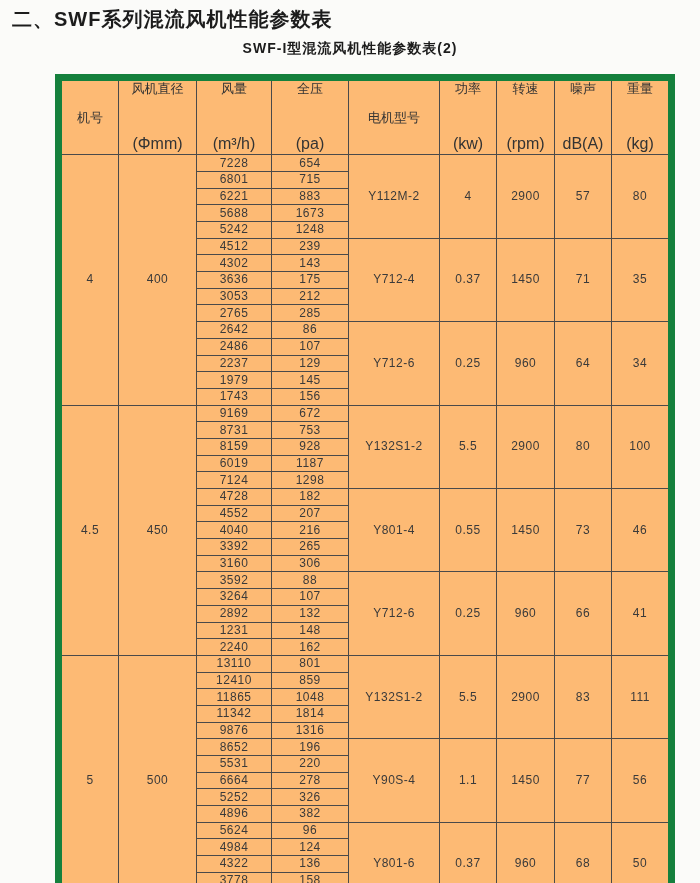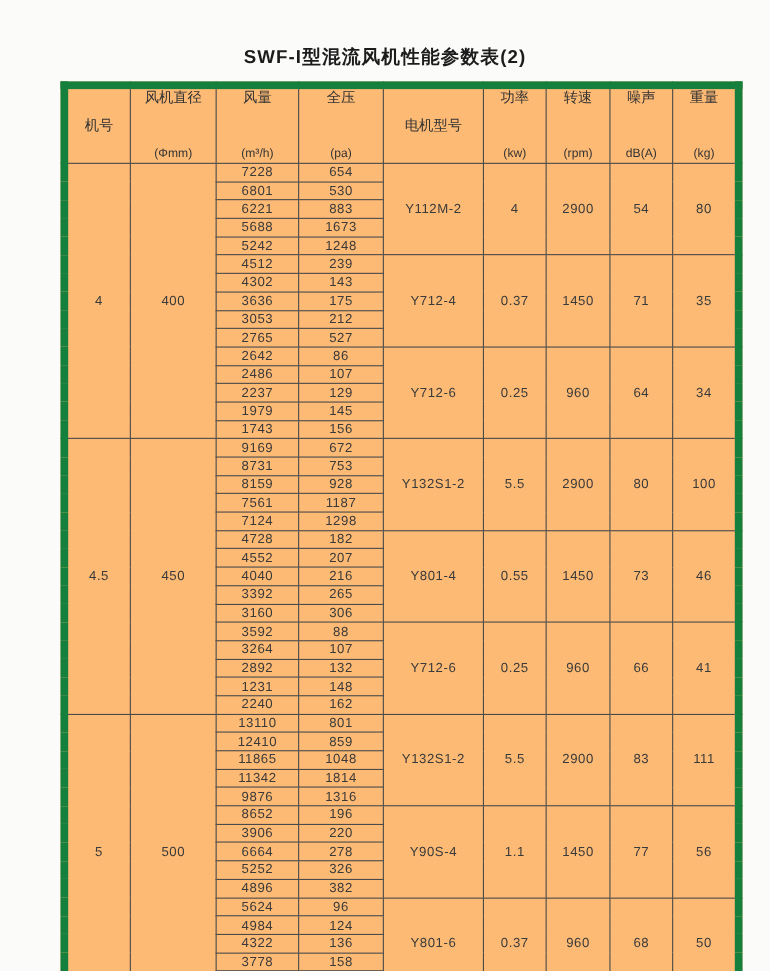--- a/index.html
+++ b/index.html
@@ -28,21 +28,21 @@
     color: #1c1c1c;
     letter-spacing: 1px;
     margin: 0;
   }
   .sub-title {
     position: absolute;
     top: 40px;
     left: 0;
     width: 700px;
     text-align: center;
-    font-size: 17px;
+    font-size: 14px;
     font-weight: bold;
     color: #1c1c1c;
     letter-spacing: 1px;
     margin: 0;
   }
   table.fan-table {
     position: absolute;
     top: 74px;
     left: 55px;
     width: 613px;
@@ -62,33 +62,34 @@
   }
   table.fan-table thead th {
     height: 40px;
     font-weight: normal;
     color: #333;
   }
   table.fan-table thead .h1 {
     font-size: 13px;
   }
   table.fan-table thead .h2 {
-    font-size: 11px;
+    font-size: 16px;
     margin-top: 37px;
   }
   table.fan-table tbody td {
     height: 15.7px;
     letter-spacing: 0.5px;
   }
 </style>
 </head>
 <body>
 
 <div class="page">
 
+  <h1 class="main-title">二、SWF系列混流风机性能参数表</h1>
 
   <h2 class="sub-title">SWF-I型混流风机性能参数表(2)</h2>
 
   <table class="fan-table">
     <colgroup>
       <col style="width:60px">
         <col style="width:78px">
         <col style="width:75px">
       <col style="width:77px">
         <col style="width:91px">
@@ -137,26 +138,26 @@
     </thead>
     <tbody>
         <tr>
           <td rowspan="15">4</td>
           <td rowspan="15">400</td>
           <td>7228</td>
           <td>654</td>
           <td rowspan="5">Y112M-2</td>
           <td rowspan="5">4</td>
           <td rowspan="5">2900</td>
-          <td rowspan="5">54</td>
+          <td rowspan="5">57</td>
           <td rowspan="5">80</td>
         </tr>
         <tr>
           <td>6801</td>
-          <td>530</td>
+          <td>715</td>
         </tr>
         <tr>
           <td>6221</td>
           <td>883</td>
         </tr>
         <tr>
           <td>5688</td>
           <td>1673</td>
         </tr>
         <tr>
@@ -179,21 +180,21 @@
         <tr>
           <td>3636</td>
           <td>175</td>
         </tr>
         <tr>
           <td>3053</td>
           <td>212</td>
         </tr>
         <tr>
           <td>2765</td>
-          <td>527</td>
+          <td>285</td>
         </tr>
         <tr>
           <td>2642</td>
           <td>86</td>
           <td rowspan="5">Y712-6</td>
           <td rowspan="5">0.25</td>
           <td rowspan="5">960</td>
           <td rowspan="5">64</td>
           <td rowspan="5">34</td>
         </tr>
@@ -226,21 +227,21 @@
         </tr>
         <tr>
           <td>8731</td>
           <td>753</td>
         </tr>
         <tr>
           <td>8159</td>
           <td>928</td>
         </tr>
         <tr>
-          <td>7561</td>
+          <td>6019</td>
           <td>1187</td>
         </tr>
         <tr>
           <td>7124</td>
           <td>1298</td>
         </tr>
         <tr>
           <td>4728</td>
           <td>182</td>
           <td rowspan="5">Y801-4</td>
@@ -320,21 +321,21 @@
         <tr>
           <td>8652</td>
           <td>196</td>
           <td rowspan="5">Y90S-4</td>
           <td rowspan="5">1.1</td>
           <td rowspan="5">1450</td>
           <td rowspan="5">77</td>
           <td rowspan="5">56</td>
         </tr>
         <tr>
-          <td>3906</td>
+          <td>5531</td>
           <td>220</td>
         </tr>
         <tr>
           <td>6664</td>
           <td>278</td>
         </tr>
         <tr>
           <td>5252</td>
           <td>326</td>
         </tr>

